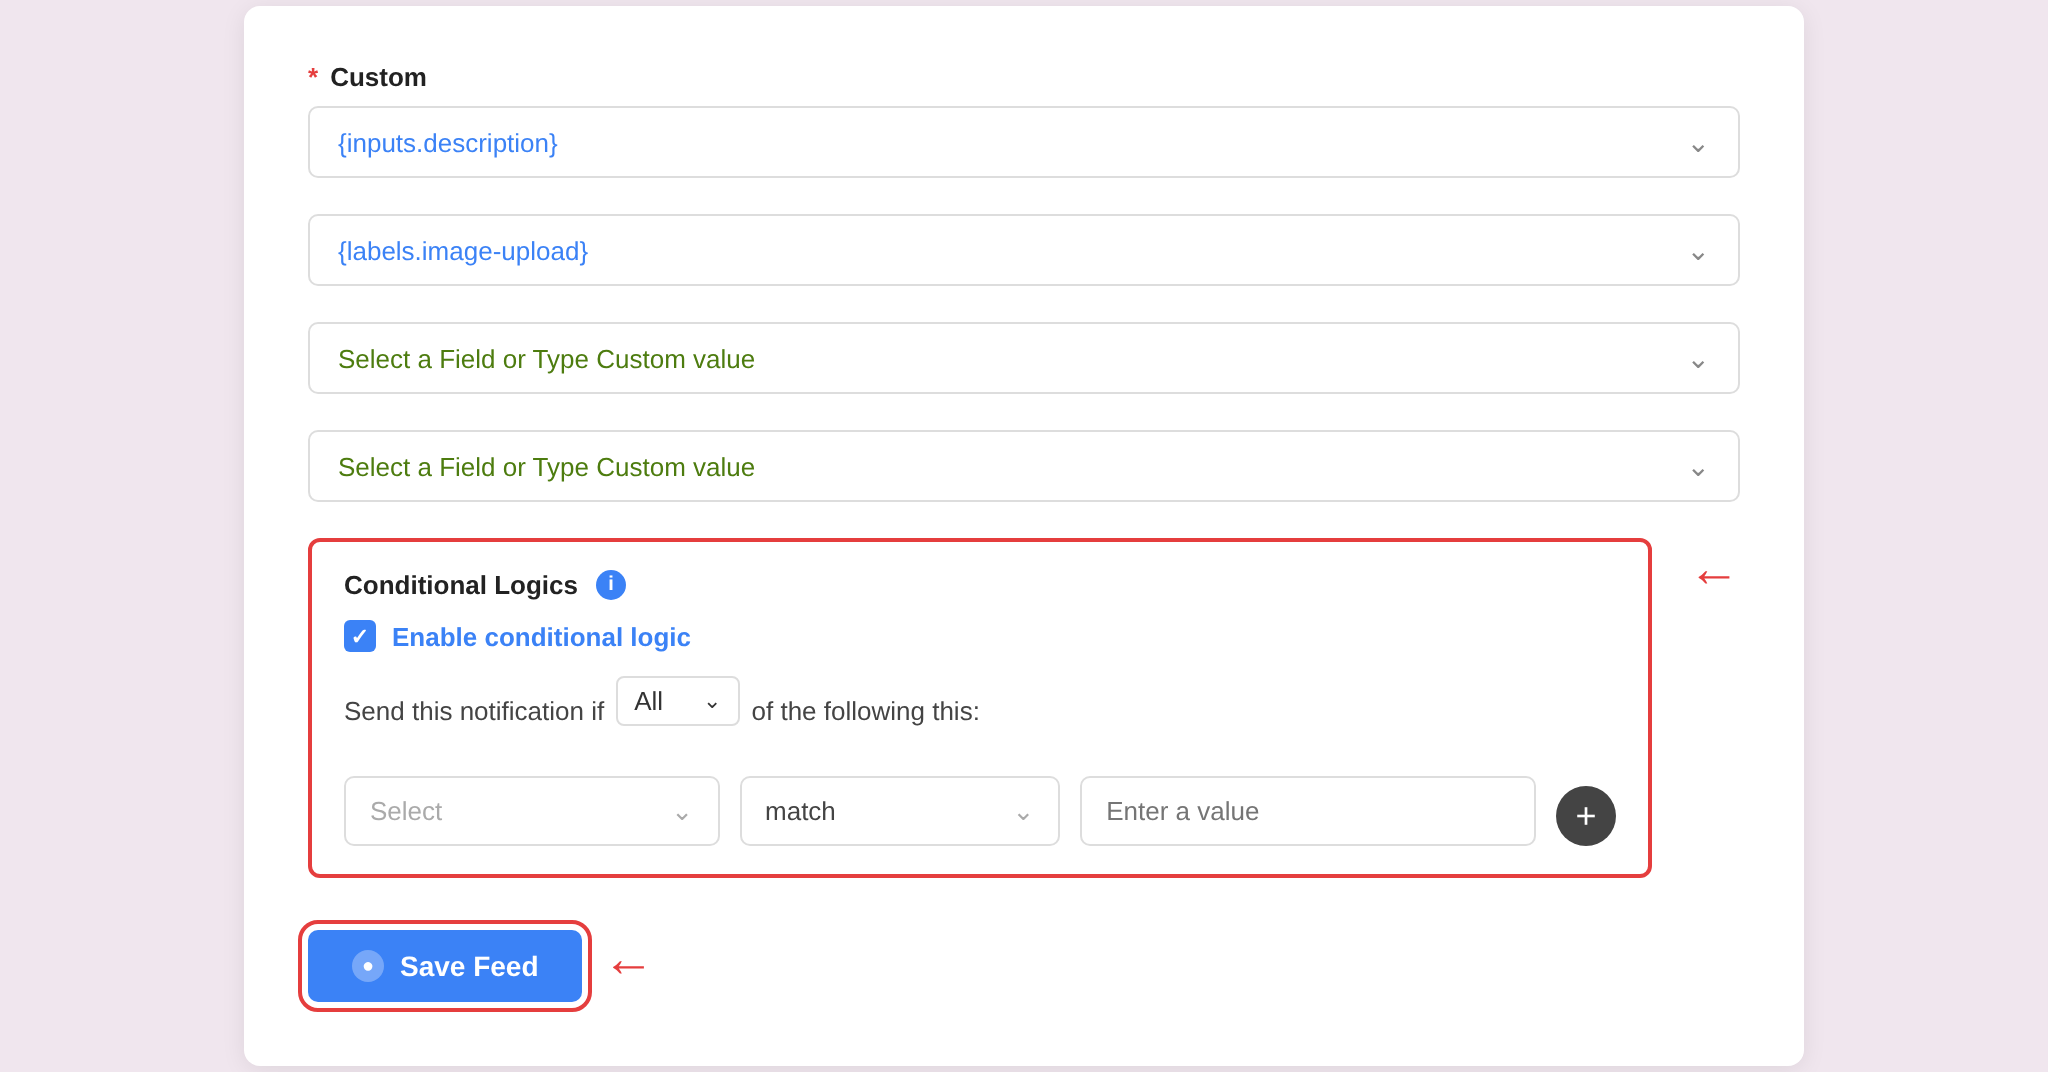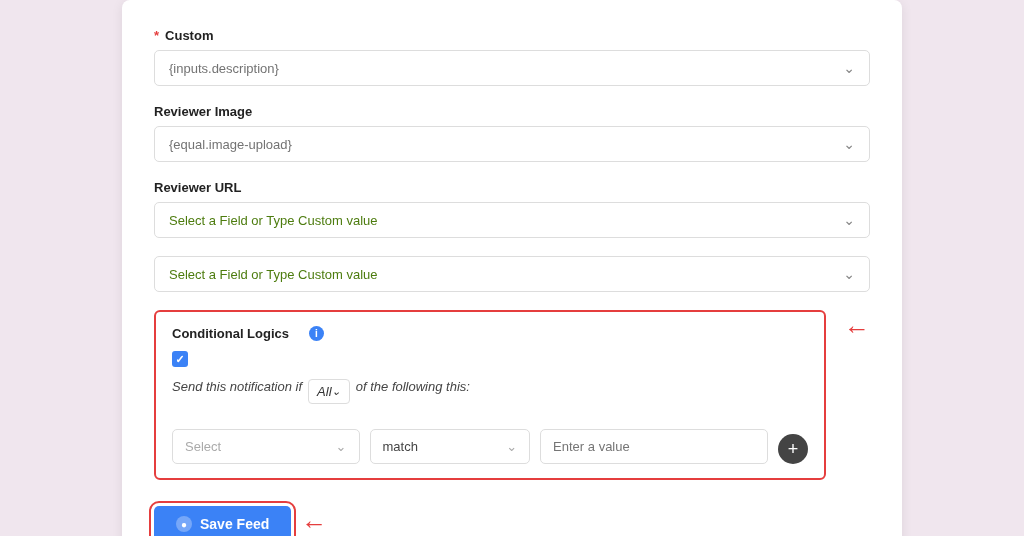--- a/index.html
+++ b/index.html
@@ -47,37 +47,37 @@
       align-items: center;
       justify-content: space-between;
       cursor: pointer;
       position: relative;
     }
     .field-select .placeholder {
       color: #4d7c0f;
       font-size: 13px;
     }
     .field-select .value {
-      color: #737373;
+      color: #3b82f6;
       font-size: 13px;
     }
     .field-select .chevron {
       color: #888;
       font-size: 14px;
     }
     .conditional-section {
       border: 2px solid #e53e3e;
       border-radius: 6px;
       padding: 14px 16px 14px 16px;
       margin-bottom: 18px;
     }
     .conditional-header {
       display: flex;
       align-items: center;
-      gap: 20px;
+      gap: 9px;
       margin-bottom: 10px;
     }
     .conditional-title {
       font-size: 13px;
       font-weight: 700;
       color: #222;
     }
     .info-icon {
       width: 15px;
       height: 15px;
@@ -118,35 +118,34 @@
       font-size: 13px;
       font-weight: 600;
       color: #3b82f6;
       cursor: pointer;
     }
     .notification-row {
       font-size: 13px;
       color: #444;
       margin: 12px 0 25px 0;
       display: flex;
-      align-items: flex-start;
+      align-items: flex-end;
       gap: 6px;
-      font-style: italic;
     }
     .all-select {
       border: 1px solid #ddd;
       border-radius: 4px;
       padding: 4px 8px;
       font-size: 13px;
       color: #333;
       background: #fff;
       cursor: pointer;
       display: inline-flex;
       align-items: center;
-      gap: 0;
+      gap: 20px;
     }
     .condition-row {
       display: flex;
       align-items: flex-end;
       gap: 10px;
       margin-top: 20px;
     }
     .condition-select {
       flex: 1.2;
       border: 1px solid #ddd;
@@ -249,33 +248,27 @@
       <span class="required">*</span>
       <span>Custom</span>
     </div>
     <div class="field-select">
       <span class="value">{inputs.description}</span>
       <span class="chevron">⌄</span>
     </div>
   </div>
 
   <div class="field-group">
-    <div class="field-label">
-      <span>Reviewer Image</span>
-    </div>
     <div class="field-select">
-      <span class="value">{equal.image-upload}</span>
+      <span class="value">{labels.image-upload}</span>
       <span class="chevron">⌄</span>
     </div>
   </div>
 
   <div class="field-group">
-    <div class="field-label">
-      <span>Reviewer URL</span>
-    </div>
     <div class="field-select">
       <span class="placeholder">Select a Field or Type Custom value</span>
       <span class="chevron">⌄</span>
     </div>
   </div>
 
   <div class="field-group">
     <div class="field-select">
       <span class="placeholder">Select a Field or Type Custom value</span>
       <span class="chevron">⌄</span>
@@ -283,20 +276,21 @@
   </div>
 
   <div class="conditional-section-wrapper">
     <div class="conditional-section" style="flex:1;">
       <div class="conditional-header">
         <span class="conditional-title">Conditional Logics</span>
         <span class="info-icon">i</span>
       </div>
       <div class="enable-logic-row">
         <div class="checkbox-blue"></div>
+        <span class="enable-label">Enable conditional logic</span>
       </div>
       <div class="notification-row">
         <span>Send this notification if</span>
         <div class="all-select">
           <span>All</span>
           <span style="font-size:11px;">⌄</span>
         </div>
         <span>of the following this:</span>
       </div>
       <div class="condition-row">

